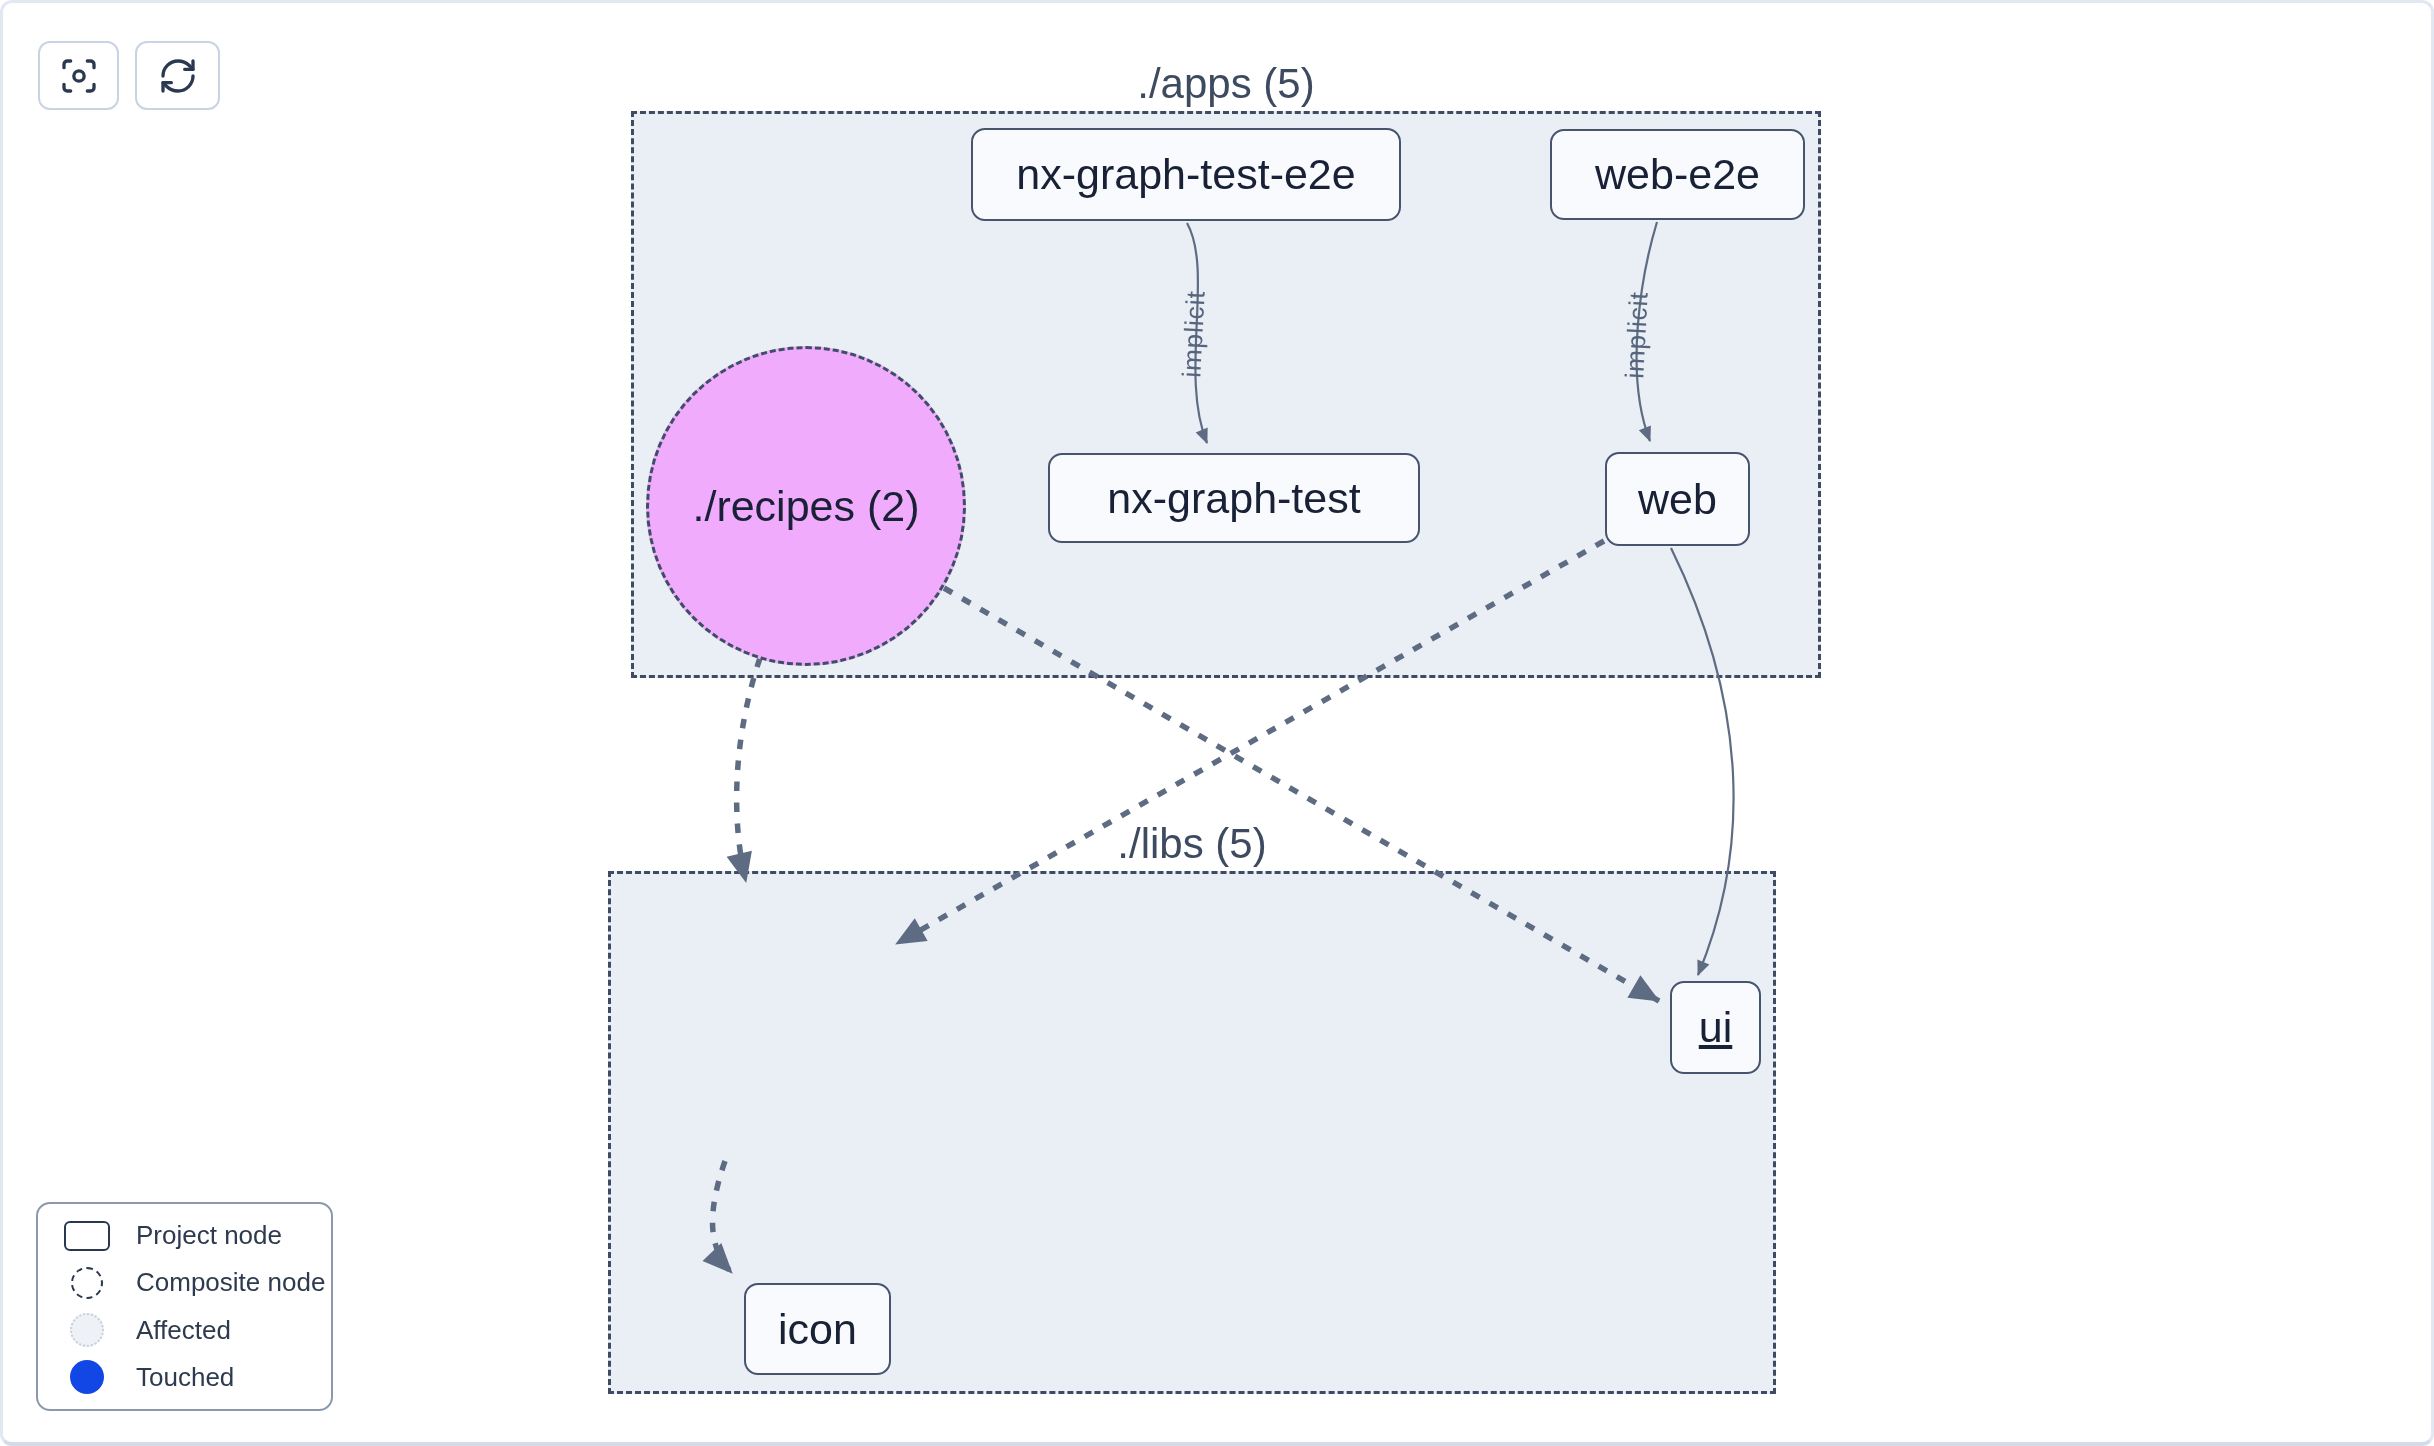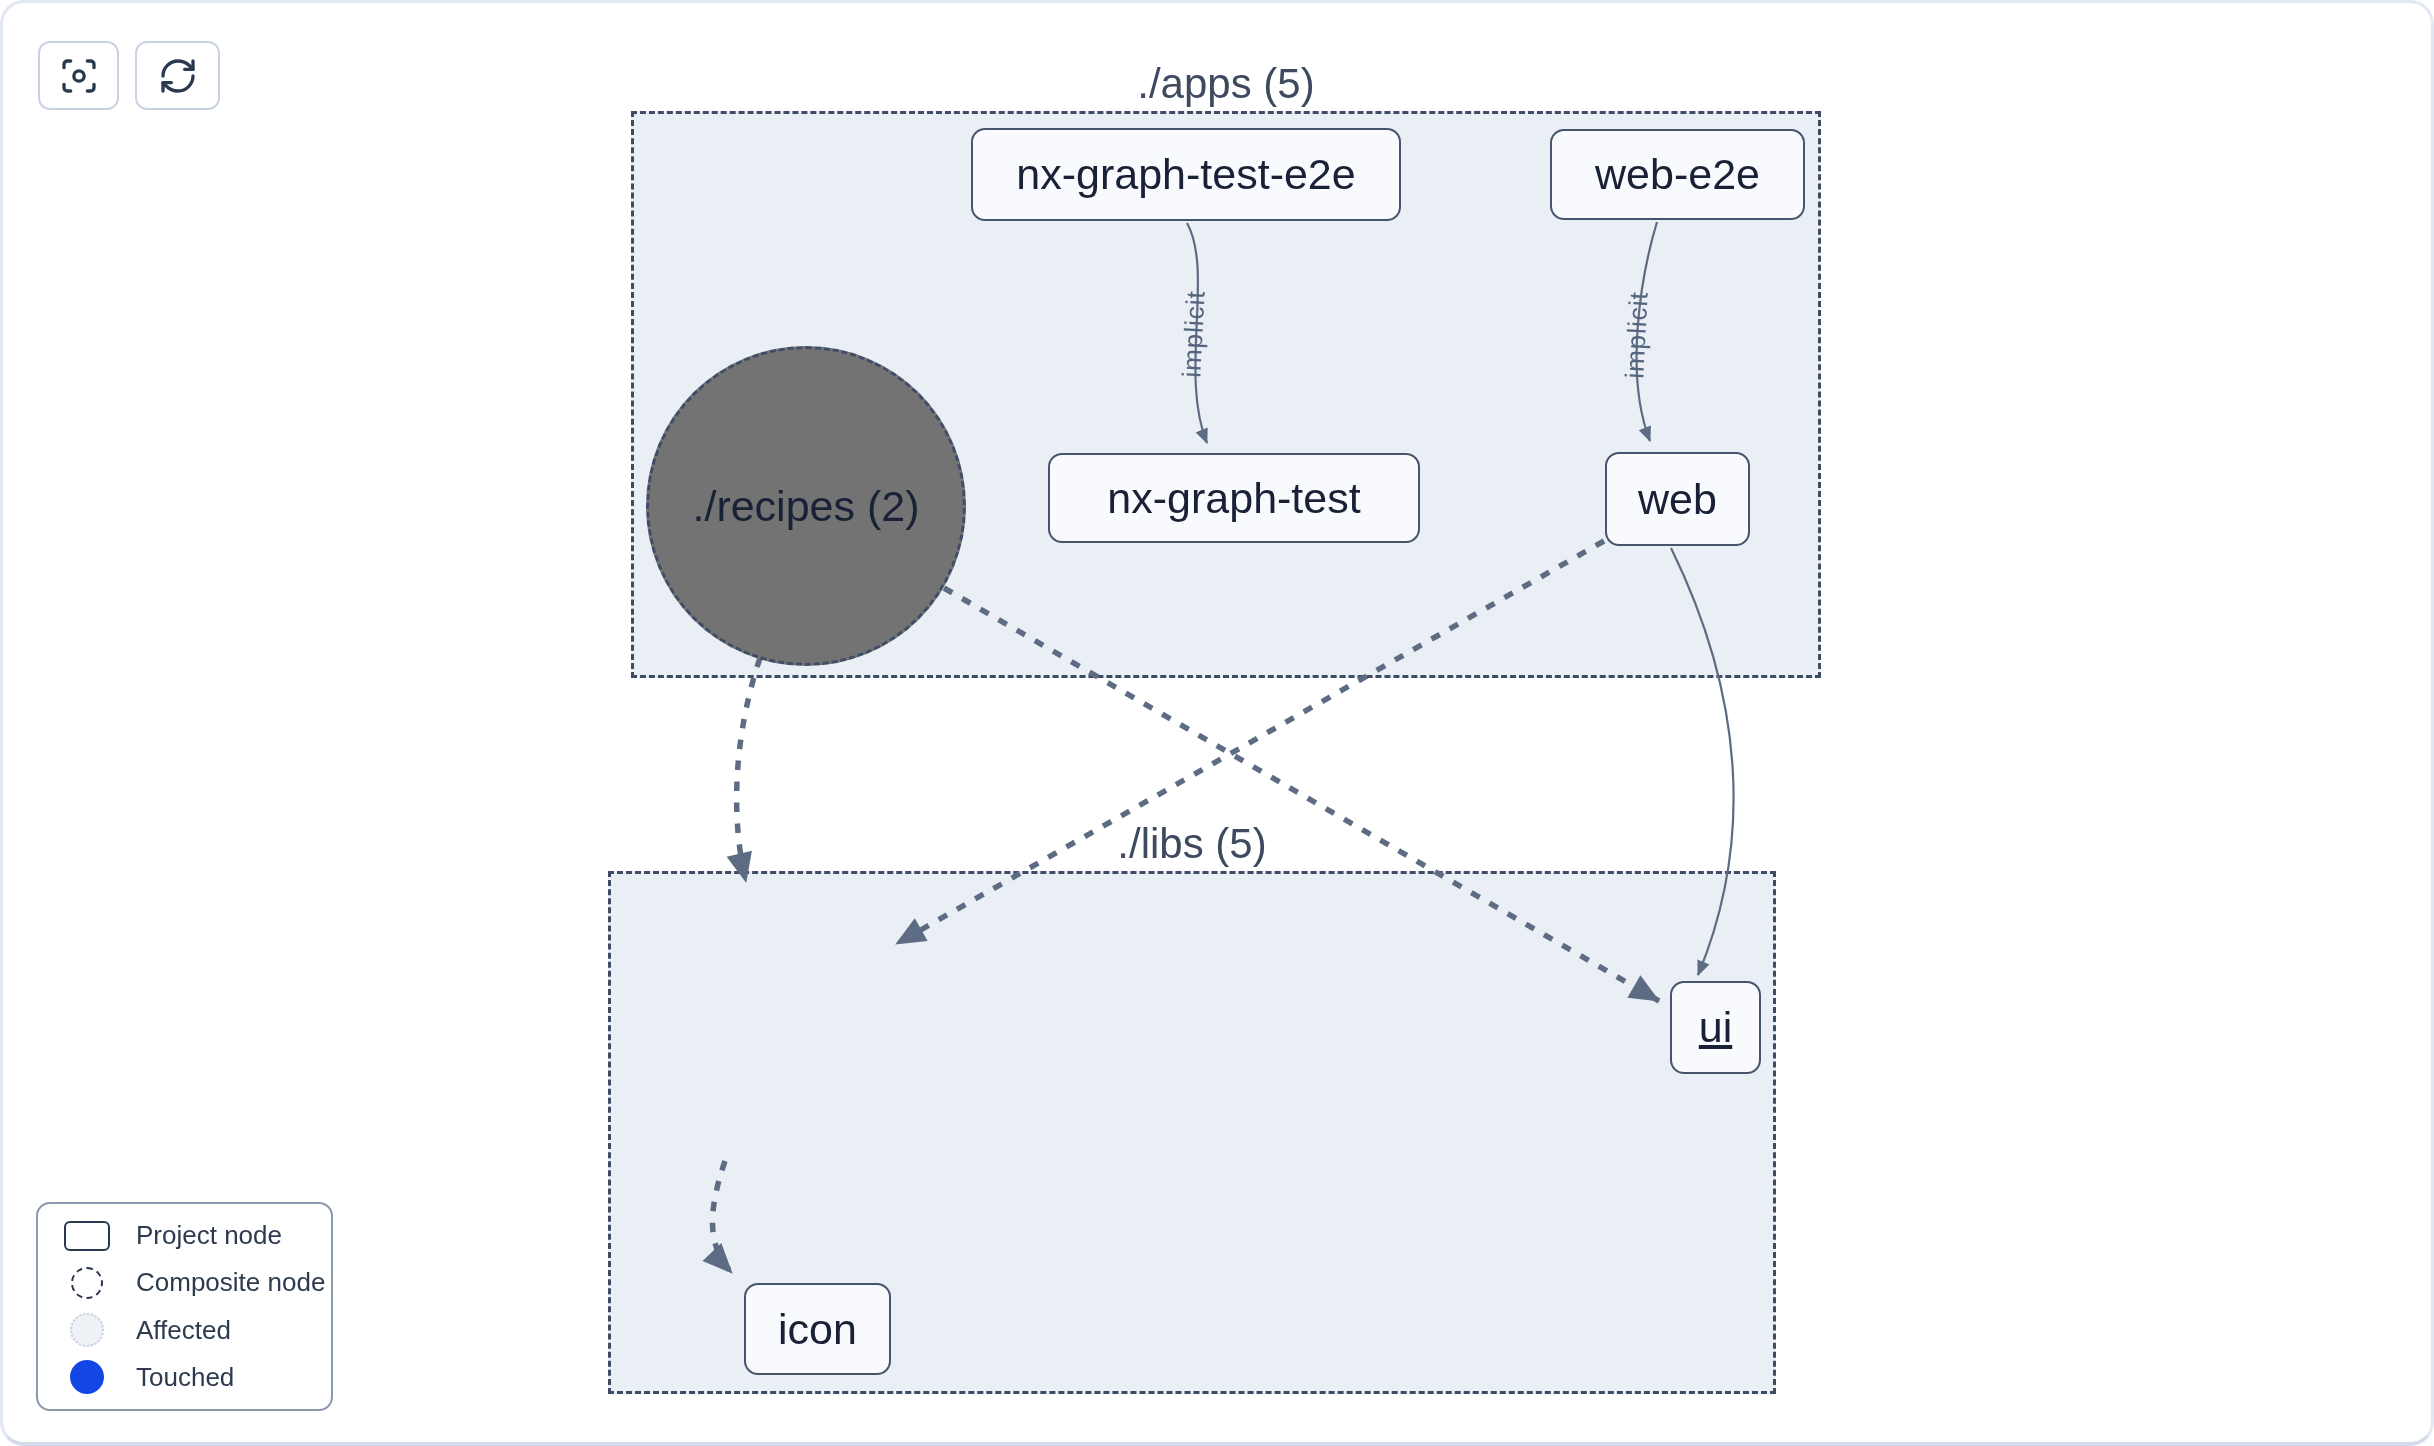--- a/index.html
+++ b/index.html
@@ -1,39 +1,39 @@
 <!DOCTYPE html>
 <html><head>
 <meta charset="utf-8">
 <style>
   html,body{margin:0;padding:0;background:#ffffff;}
   .page{
     position:relative;width:2434px;height:1446px;background:#ffffff;
     box-sizing:border-box;border:3px solid #e2e8f1;border-bottom:4px solid #d3dce8;
-    border-radius:24px;overflow:hidden;
+    border-radius:12px;overflow:hidden;
     font-family:"Liberation Sans", sans-serif;
   }
   
   .tool-btn{
     position:absolute;display:flex;align-items:center;justify-content:center;
     background:#ffffff;border:2px solid #c8d4e2;border-radius:12px;cursor:pointer;
   }
   .tool-btn svg{stroke:#2b3950;fill:none;stroke-width:2;stroke-linecap:round;stroke-linejoin:round;}
   
   .group{position:absolute;background:#eaeef5;border:3px dashed #3f4b63;box-sizing:border-box;z-index:1;}
   .group-title{position:absolute;text-align:center;font-size:42px;line-height:50px;color:#3d4a5f;z-index:2;}
   
   .node{
     position:absolute;display:flex;align-items:center;justify-content:center;
     background:#f9fafd;border:2px solid #46546d;border-radius:14px;
     font-size:43px;color:#182135;z-index:4;box-sizing:border-box;cursor:pointer;
   }
   .composite{
     position:absolute;display:flex;align-items:center;justify-content:center;
-    background:#737373;border:3px dashed #3f4d66;border-radius:50%;
+    background:#f0abfc;border:3px dashed #3f4d66;border-radius:50%;
     font-size:43px;color:#182135;z-index:4;box-sizing:border-box;cursor:pointer;
   }
   
   .edges{position:absolute;left:0;top:0;z-index:3;}
   .edge-label{
     position:absolute;font-size:26px;color:#56657e;z-index:5;white-space:nowrap;
     transform:translate(-50%,-50%) rotate(-87deg);letter-spacing:1px;
   }
   
   .legend{

